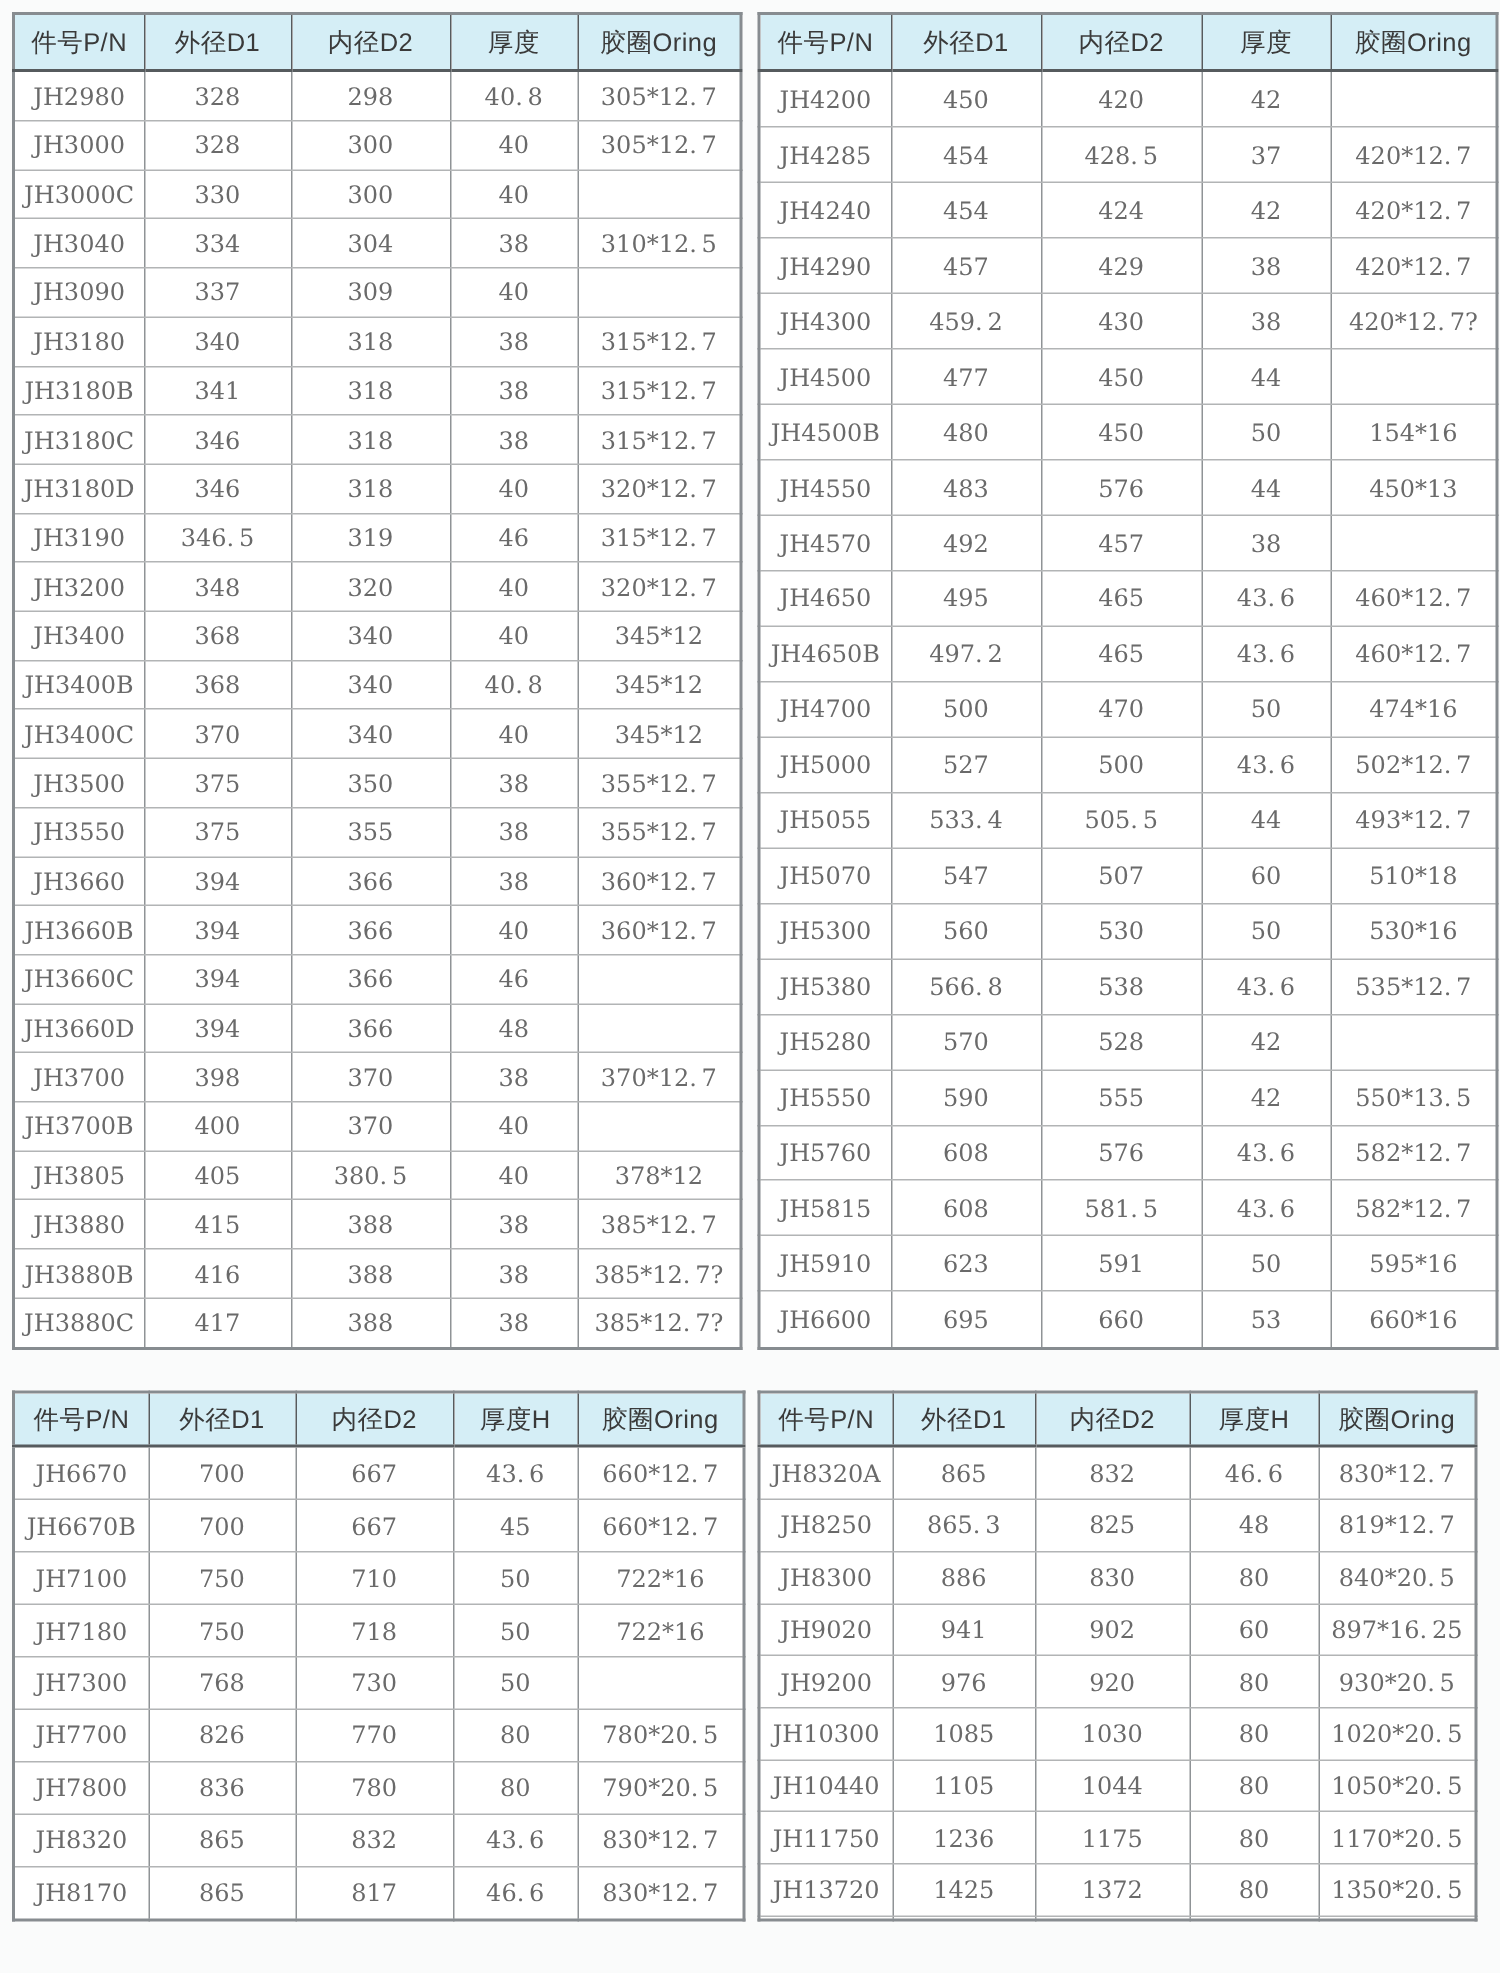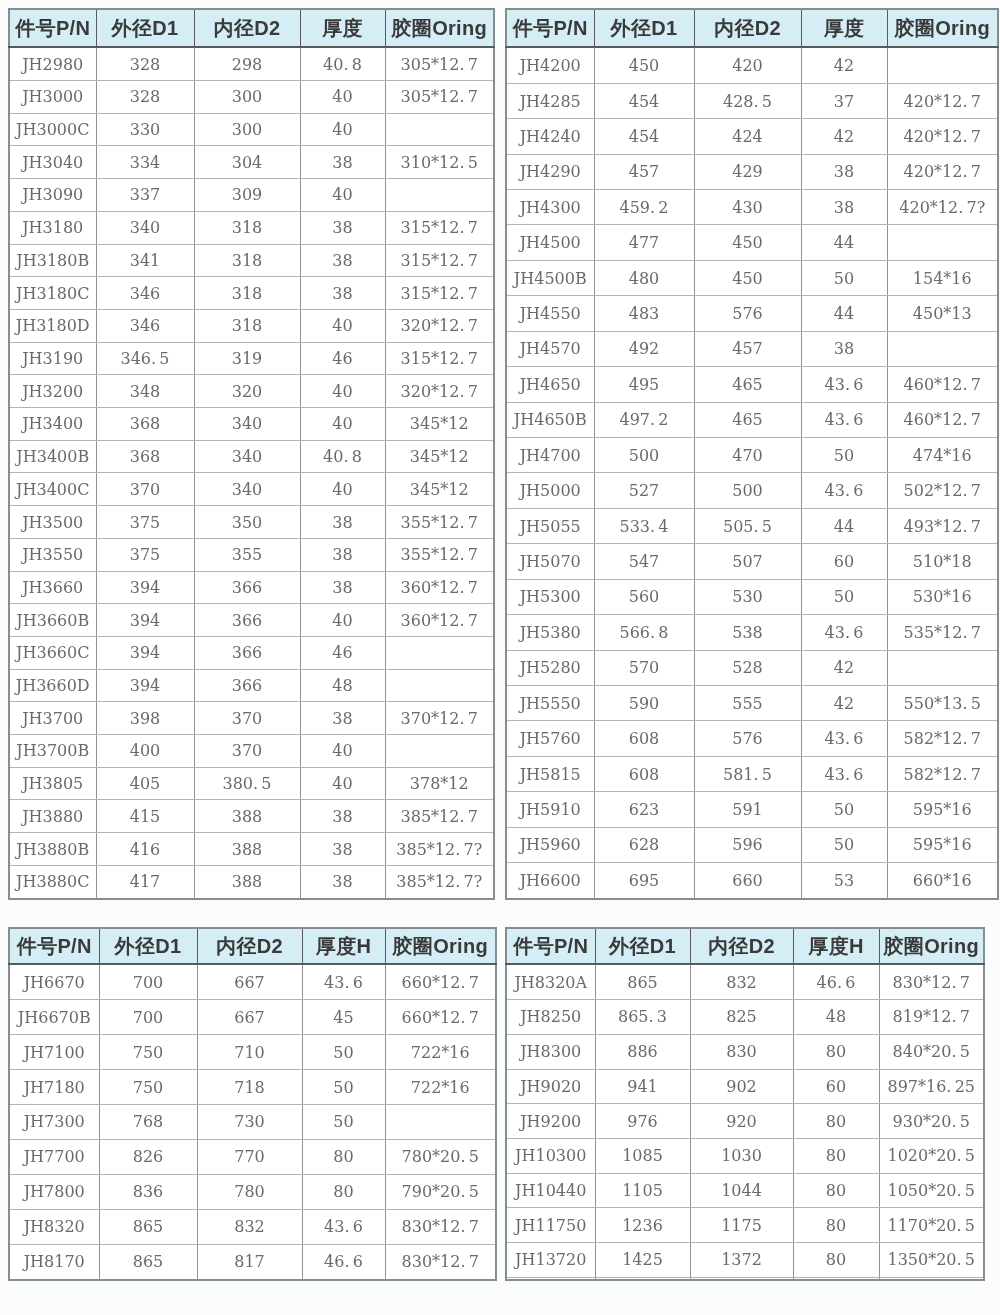--- a/index.html
+++ b/index.html
@@ -20,22 +20,22 @@
   table.parts th, table.parts td{
     padding:0;
     text-align:center;
     vertical-align:middle;
     overflow:hidden;
     white-space:nowrap;
   }
   table.parts th{
     background:var(--header-bg,#d5eef6);
     color:var(--header-text,#3a3a3a);
-    font-size:20px;
-    font-weight:700;
+    font-size:17px;
+    font-weight:400;
     border-left:1px solid var(--border-dark,#565b5e);
     border-right:1px solid var(--border-dark,#565b5e);
     border-bottom:2px solid var(--border-dark,#565b5e);
     letter-spacing:0.3px;
   }
   table.parts td{
     font-family:"DejaVu Serif","Liberation Serif",serif;
     font-size:16px;
     color:var(--cell-text,#6a6a6a);
     border-left:1px solid var(--border-v,#8f9396);
@@ -425,27 +425,20 @@
           <td>582*12. 7</td>
         </tr>
         <tr>
           <td>JH5910</td>
           <td>623</td>
           <td>591</td>
           <td>50</td>
           <td>595*16</td>
         </tr>
         <tr>
-          <td>JH5960</td>
-          <td>628</td>
-          <td>596</td>
-          <td>50</td>
-          <td>595*16</td>
-        </tr>
-        <tr>
           <td>JH6600</td>
           <td>695</td>
           <td>660</td>
           <td>53</td>
           <td>660*16</td>
         </tr>
       </tbody>
     </table>
 
   <table class="parts bottom" id="table-bottom-left">

